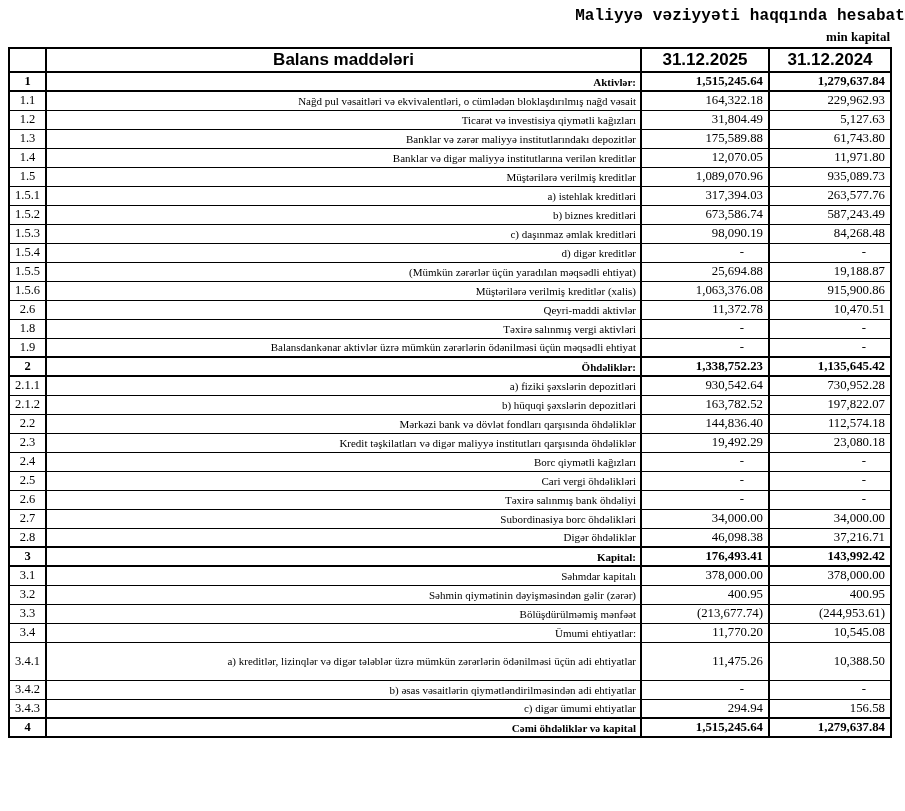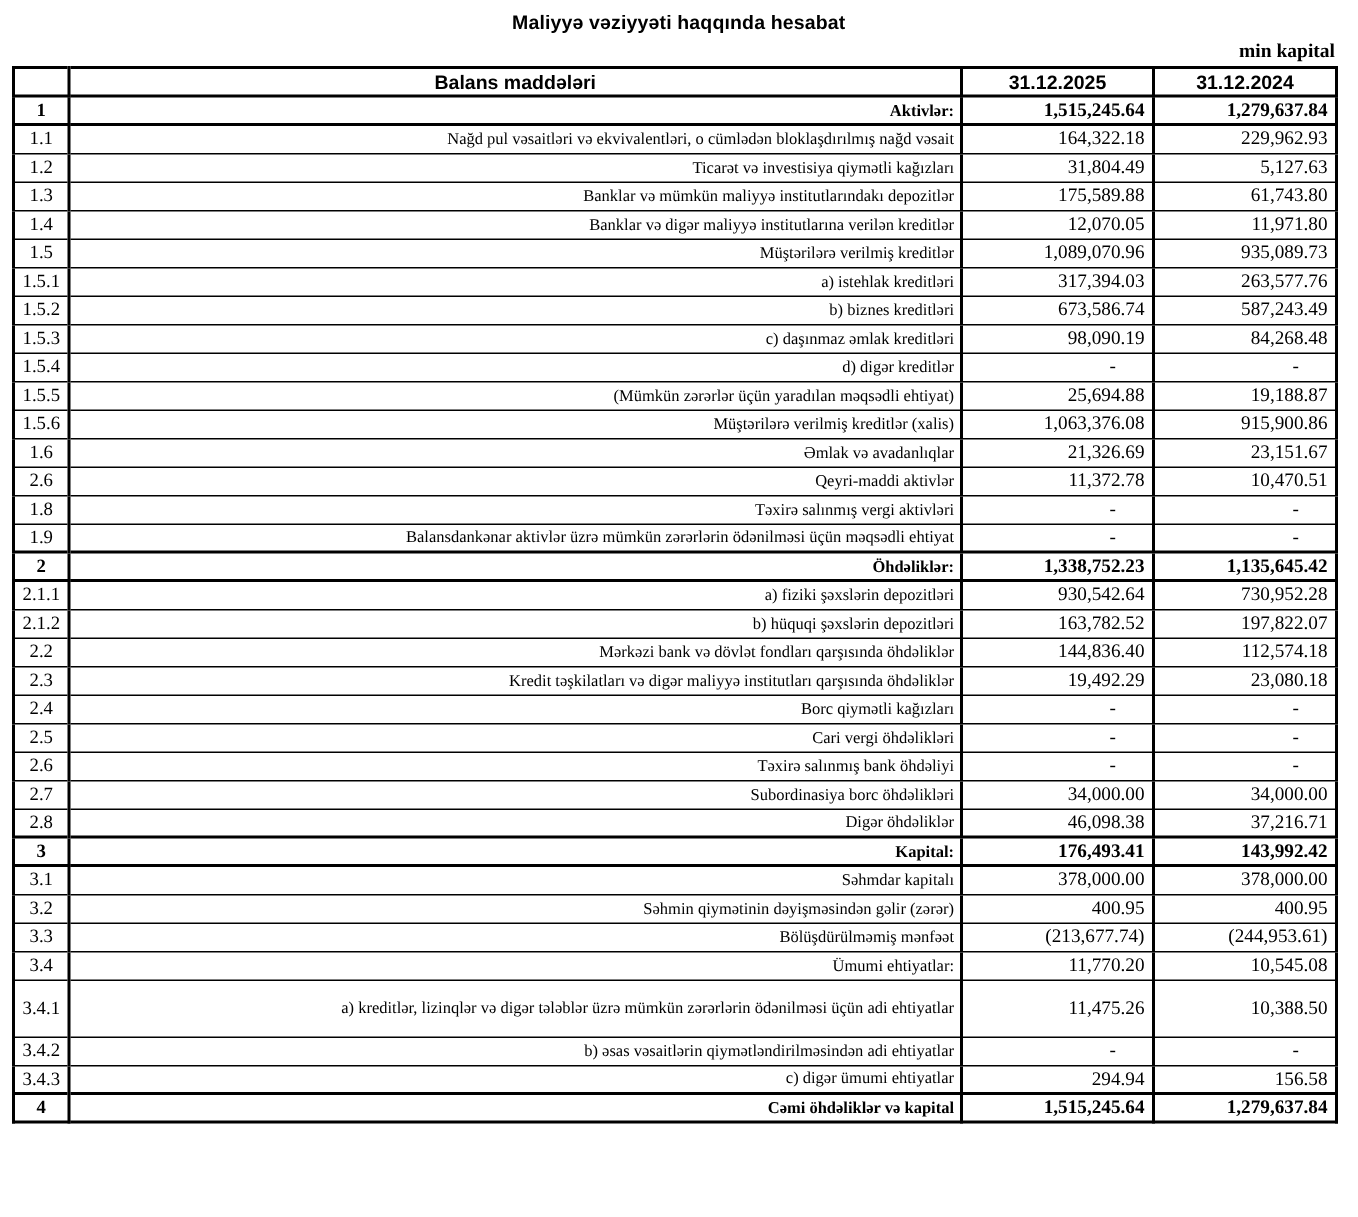--- a/index.html
+++ b/index.html
@@ -2,42 +2,42 @@
 <html><head>
 <meta charset="utf-8">
 <style>
   html,body{margin:0;padding:0;}
   body{
     width:905px;height:811px;background:#ffffff;color:#000;
     font-family:"Liberation Serif", serif;
     position:relative;overflow:hidden;
   }
   .title{
-    padding-top:7px;text-align:center;
-    font-family:Liberation Sans, sans-serif;
-    font-weight:700;font-size:13px;letter-spacing:0.1px;
+    padding-top:7px;text-align:right;
+    font-family:Liberation Mono, monospace;
+    font-weight:700;font-size:16px;letter-spacing:0.1px;
   }
   .unit-note{
     width:882px;margin:4px 0 2px 8px;text-align:right;
     font-weight:700;font-size:13px;
   }
   table.sheet{
     border-collapse:collapse;table-layout:fixed;
     margin-left:8px;width:882px;
     border:2px solid #000;
   }
   .sheet th,.sheet td{
     border:1px solid #000;
     border-left-width:2px;border-right-width:2px;
     height:19px;overflow:hidden;white-space:nowrap;
     vertical-align:middle;box-sizing:border-box;
   }
   .sheet thead th{
     border-bottom:2px solid #000;font-weight:700;
-    font-size:13px;
+    font-size:17px;
   }
   th.item-h{font-family:"Liberation Sans", sans-serif;font-size:13.5px;}
   th.date-h{font-family:Liberation Sans, sans-serif;}
   td.no{text-align:center;font-size:12.5px;padding:0 2px;}
   td.label{text-align:right;font-size:11px;padding:0 4px;}
   td.val{text-align:right;font-size:12.8px;padding:0 5px;}
   td.val.dash{padding-right:24px;}
   tr.section td{
     font-weight:700;
     border-top:2px solid #000;border-bottom:2px solid #000;
@@ -79,21 +79,21 @@
         <td class="val">229,962.93</td>
       </tr>
       <tr>
         <td class="no">1.2</td>
         <td class="label">Ticarət və investisiya qiymətli kağızları</td>
         <td class="val">31,804.49</td>
         <td class="val">5,127.63</td>
       </tr>
       <tr>
         <td class="no">1.3</td>
-        <td class="label">Banklar və mümkün maliyyə institutlarındakı depozitlər</td>
+        <td class="label">Banklar və zərər maliyyə institutlarındakı depozitlər</td>
         <td class="val">175,589.88</td>
         <td class="val">61,743.80</td>
       </tr>
       <tr>
         <td class="no">1.4</td>
         <td class="label">Banklar və digər maliyyə institutlarına verilən kreditlər</td>
         <td class="val">12,070.05</td>
         <td class="val">11,971.80</td>
       </tr>
       <tr>
@@ -130,26 +130,20 @@
         <td class="no">1.5.5</td>
         <td class="label">(Mümkün zərərlər üçün yaradılan məqsədli ehtiyat)</td>
         <td class="val">25,694.88</td>
         <td class="val">19,188.87</td>
       </tr>
       <tr>
         <td class="no">1.5.6</td>
         <td class="label">Müştərilərə verilmiş kreditlər (xalis)</td>
         <td class="val">1,063,376.08</td>
         <td class="val">915,900.86</td>
-      </tr>
-      <tr>
-        <td class="no">1.6</td>
-        <td class="label">Əmlak və avadanlıqlar</td>
-        <td class="val">21,326.69</td>
-        <td class="val">23,151.67</td>
       </tr>
       <tr>
         <td class="no">2.6</td>
         <td class="label">Qeyri-maddi aktivlər</td>
         <td class="val">11,372.78</td>
         <td class="val">10,470.51</td>
       </tr>
       <tr>
         <td class="no">1.8</td>
         <td class="label">Təxirə salınmış vergi aktivləri</td>

